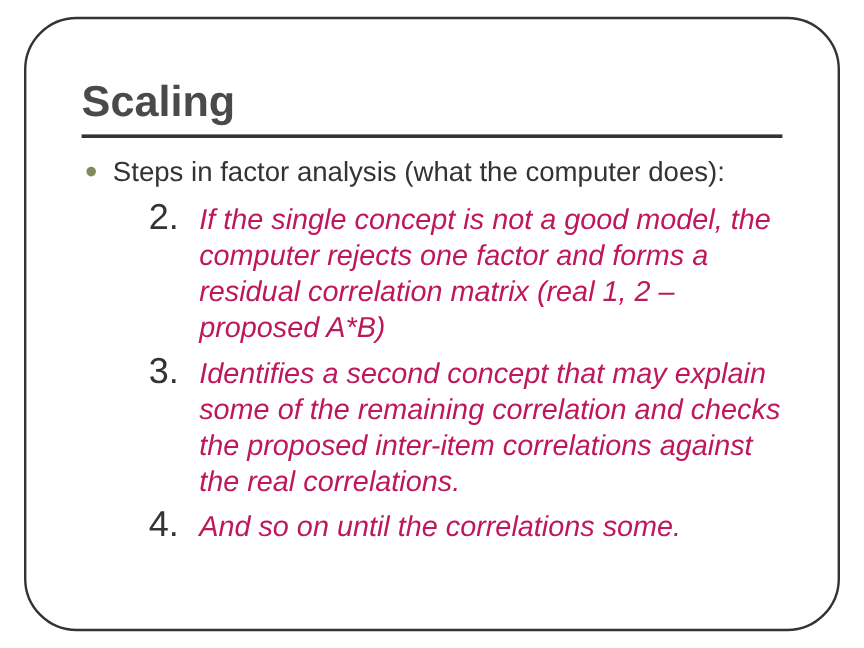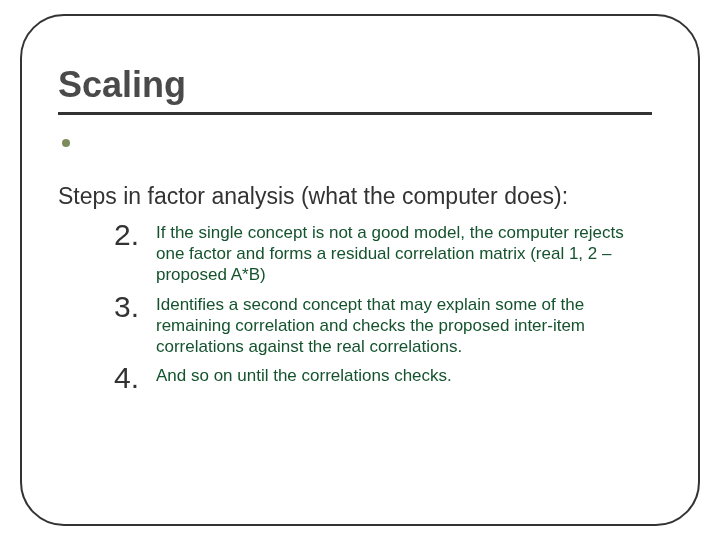--- a/index.html
+++ b/index.html
@@ -21,42 +21,41 @@
   }
   .frame {
     position: absolute;
     top: 14px;
     left: 20px;
     right: 20px;
     bottom: 14px;
     border: 2.5px solid #333;
     border-radius: 44px;
     box-sizing: border-box;
-    padding: 48px 46px 28px 36px;
+    padding: 48px 46px 28px 46px;
   }
   .title {
     font-family: "Arial Black", Arial, sans-serif;
     font-weight: 900;
     font-size: 36px;
     letter-spacing: 0px;
     color: #4a4a4a;
     margin: 0 0 6px 0;
   }
   .rule {
     border: none;
     border-top: 3px solid #333;
     margin: 0 0 14px 0;
     width: 100%;
   }
   .lead-row {
     display: flex;
     align-items: flex-start;
-    gap: 35px;
+    gap: 14px;
     margin-bottom: 6px;
-    flex-direction: column;
   }
   .bullet {
     width: 8px;
     height: 8px;
     min-width: 8px;
     border-radius: 50%;
     background: #7e8c5b;
     margin-top: 10px;
     margin-left: 4px;
   }
@@ -75,24 +74,25 @@
     margin-bottom: 4px;
   }
   .step-num {
     font-size: 30px;
     line-height: 1.1;
     color: #333;
     min-width: 30px;
     text-align: left;
   }
   .step-text {
-    font-size: 17px;
+    font-size: 24px;
     line-height: 1.25;
-    color: #14532d;
+    color: #be185d;
     padding-top: 4px;
+    font-style: italic;
   }
 </style>
 </head>
 <body>
 
 <div class="slide">
   <div class="frame">
     <h1 class="title">Scaling</h1>
     <hr class="rule">
     <div class="lead-row">
@@ -103,17 +103,17 @@
       <div class="step">
         <div class="step-num">2.</div>
         <div class="step-text">If the single concept is not a good model, the computer rejects one factor and forms a residual correlation matrix (real 1, 2 – proposed A*B)</div>
       </div>
       <div class="step">
         <div class="step-num">3.</div>
         <div class="step-text">Identifies a second concept that may explain some of the remaining correlation and checks the proposed inter-item correlations against the real correlations.</div>
       </div>
       <div class="step">
         <div class="step-num">4.</div>
-        <div class="step-text">And so on until the correlations checks.</div>
+        <div class="step-text">And so on until the correlations some.</div>
       </div>
     </div>
   </div>
 </div>
 
 </body></html>

